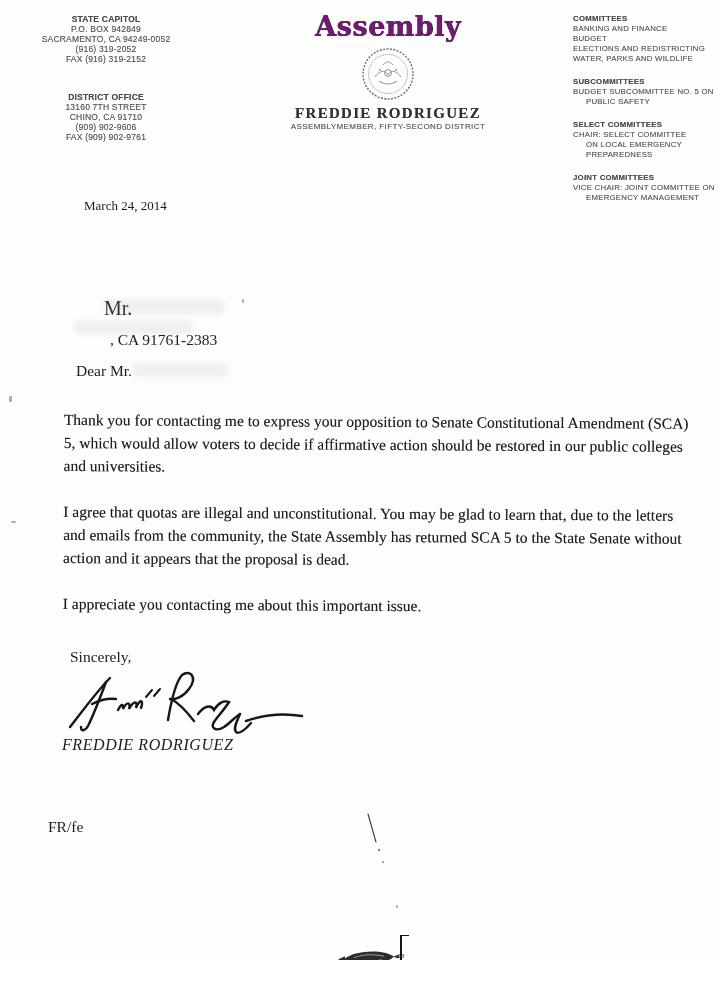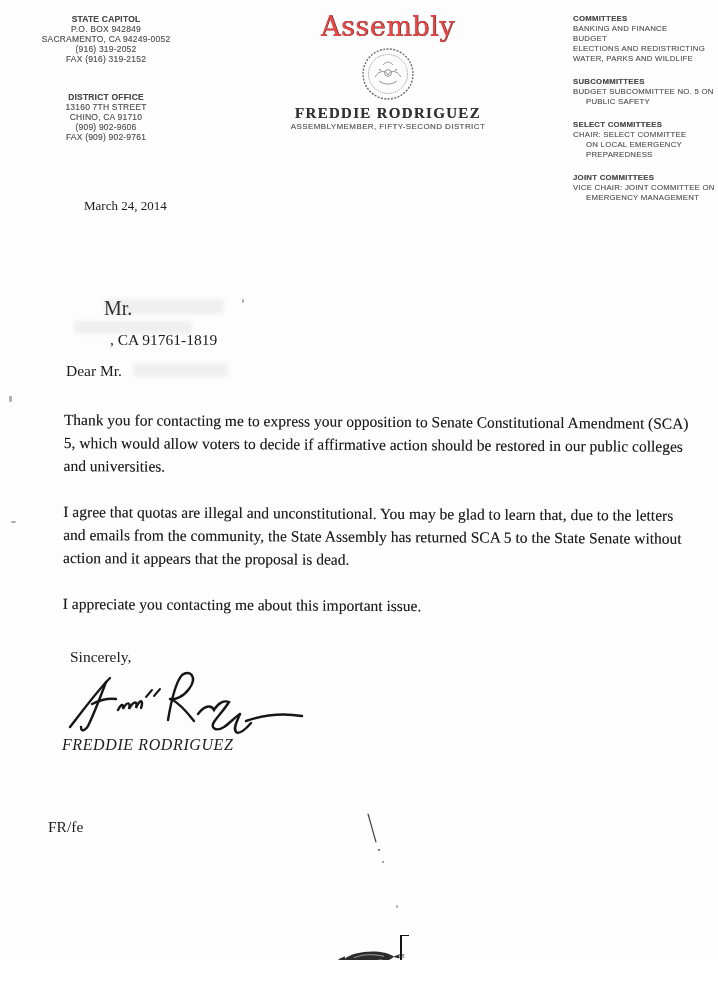--- a/index.html
+++ b/index.html
@@ -20,22 +20,22 @@
     letter-spacing:.2px;
     text-shadow:0 0 .5px rgba(90,90,90,.6);
   }
   .lh-left .hd{font-weight:bold;color:#4c4c4c;}
   .lh-left .gap{height:28px;}
   .lh-center{
     position:absolute;left:248px;top:12px;width:280px;text-align:center;
   }
   .blackletter{
     font-family:"DejaVu Serif", serif;
-    font-weight:normal;
-    font-size:27px;line-height:29px;color:#ef4444;
+    font-weight:bold;
+    font-size:27px;line-height:29px;color:#701a75;
     text-shadow:.5px 0 0 #2a2a2a, 0 0 .7px rgba(0,0,0,.55);
     letter-spacing:.5px;
   }
   .member-name{
     margin-top:4px;
     font-family:"Liberation Serif", serif;
     font-weight:bold;font-size:15px;letter-spacing:1.3px;color:#303030;
     text-shadow:0 0 .6px rgba(0,0,0,.5);
   }
   .member-title{
@@ -52,21 +52,21 @@
     text-shadow:0 0 .5px rgba(90,90,90,.6);
   }
   .lh-right .sec{margin-bottom:13px;}
   .lh-right .hd{font-weight:bold;color:#4c4c4c;}
   .lh-right .ln{white-space:nowrap;}
   .lh-right .indent{padding-left:13px;}
   
   .date{position:absolute;left:84px;top:198px;font-size:13px;}
   .recipient-line1{position:absolute;left:62px;top:297px;font-size:20px;margin-left:42px;}
   .recipient-city{position:absolute;left:110px;top:331px;font-size:15.5px;}
-  .salutation{position:absolute;left:66px;top:362px;font-size:15.5px;}
+  .salutation{position:absolute;left:76px;top:362px;font-size:15.5px;}
   .smudge{position:absolute;background:rgba(170,170,170,.16);filter:blur(2px);border-radius:4px;}
   .body-block{
     position:absolute;left:64px;top:408px;width:628px;
     font-size:15.5px;line-height:23px;
     transform:rotate(.35deg);transform-origin:0 0;
     text-shadow:0 0 .45px rgba(0,0,0,.45);
   }
   .body-block p{margin:0 0 23px 0;}
   .valediction{position:absolute;left:70px;top:648px;font-size:15.5px;}
   .sig-svg{position:absolute;left:58px;top:664px;}
@@ -152,21 +152,21 @@
       <div class="ln">VICE CHAIR: JOINT COMMITTEE ON</div>
       <div class="ln indent">EMERGENCY MANAGEMENT</div>
     </div>
   </div>
 
   <div class="date">March 24, 2014</div>
 
   <div class="recipient-line1">Mr.</div>
   <div class="smudge" style="left:104px;top:299px;width:120px;height:15px;"></div>
   <div class="smudge" style="left:74px;top:321px;width:118px;height:13px;"></div>
-  <div class="recipient-city">, CA  91761-1819</div>
+  <div class="recipient-city">, CA  91761-2383</div>
   <div class="salutation">Dear Mr.</div>
   <div class="smudge" style="left:133px;top:363px;width:95px;height:14px;"></div>
 
   <div class="body-block">
     <p>Thank you for contacting me to express your opposition to Senate Constitutional Amendment (SCA) 5, which would allow voters to decide if affirmative action should be restored in our public colleges and universities.</p>
     <p>I agree that quotas are illegal and unconstitutional.  You may be glad to learn that, due to the letters and emails from the community, the State Assembly has returned SCA 5 to the State Senate without action and it appears that the proposal is dead.</p>
     <p>I appreciate you contacting me about this important issue.</p>
   </div>
 
   <div class="valediction">Sincerely,</div>

